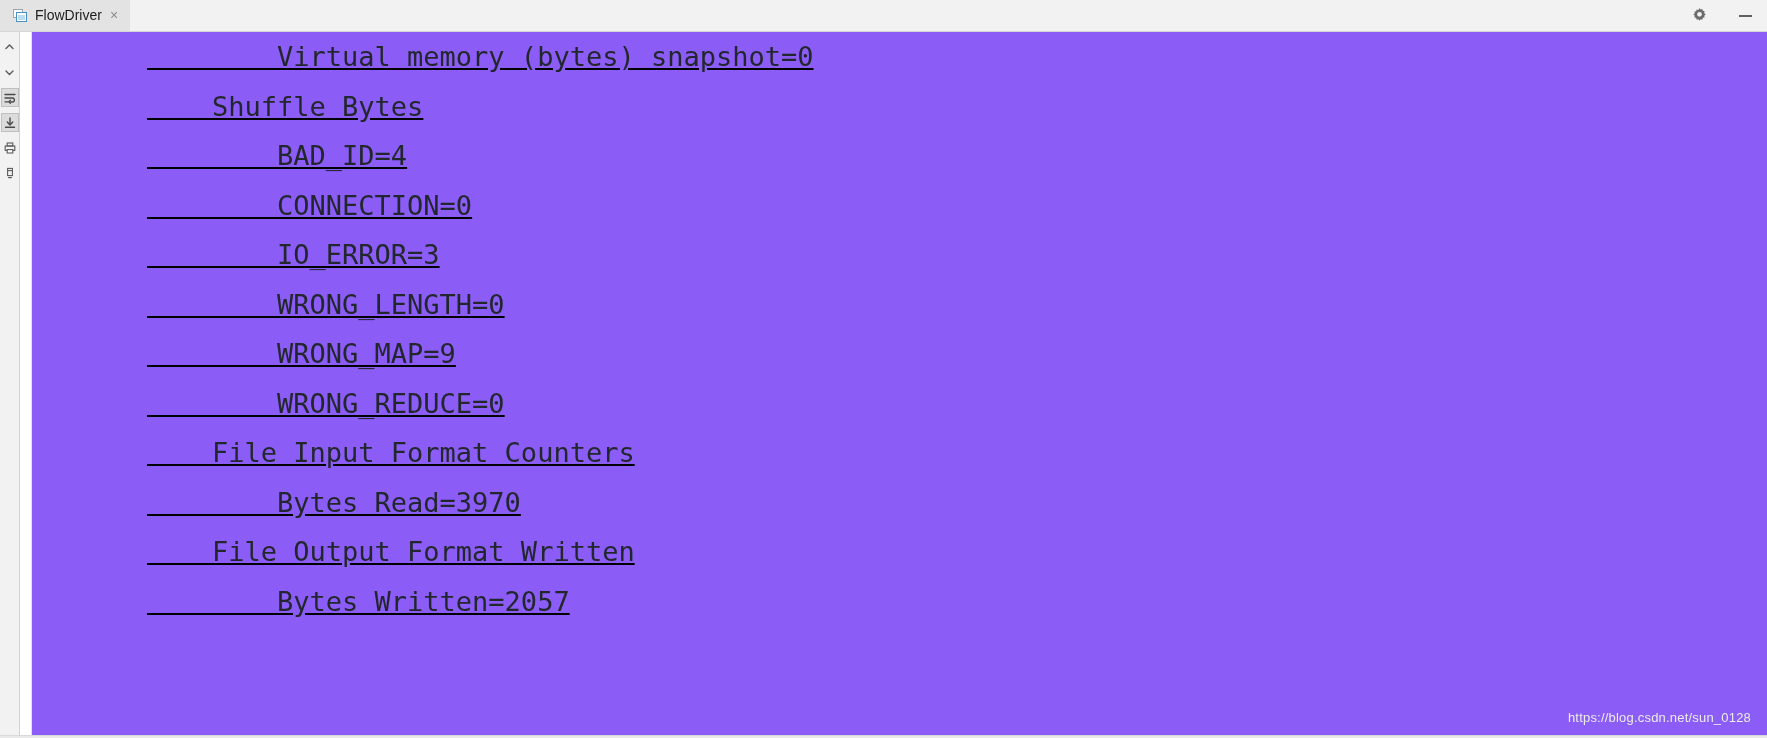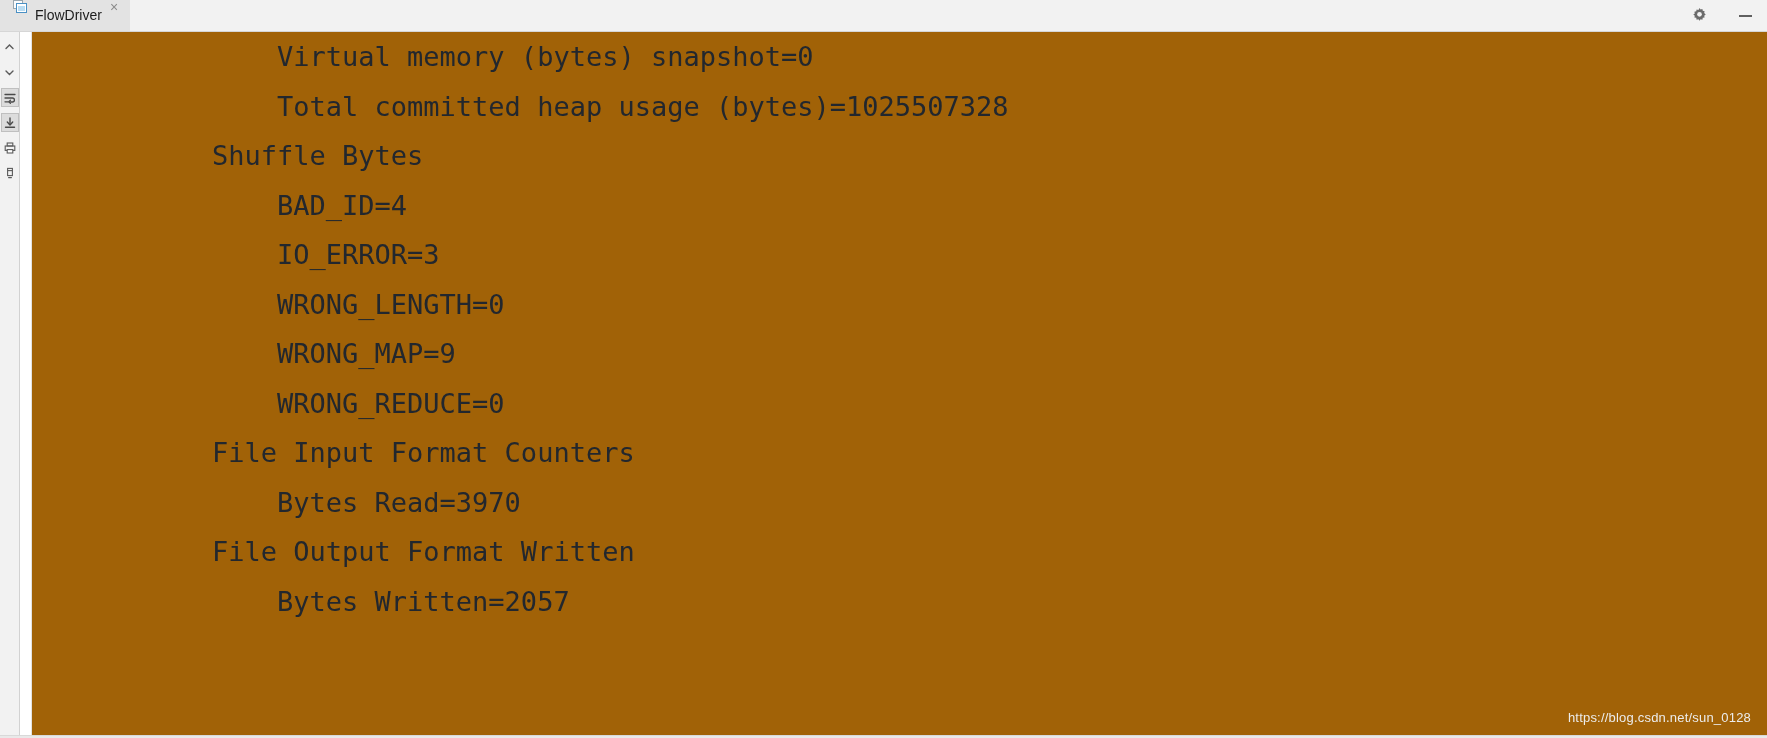--- a/index.html
+++ b/index.html
@@ -29,21 +29,21 @@
     position: relative;
     height: 31px;
     background: #f2f2f2;
     border-bottom: 1px solid #d6d6d6;
     display: flex;
     align-items: stretch;
     flex: 0 0 auto;
   }
   .tab {
     display: flex;
-    align-items: flex-start;
+    align-items: center;
     gap: 7px;
     padding: 0 11px 0 13px;
     height: 31px;
     background: #e3e3e3;
     box-sizing: border-box;
     cursor: default;
   }
   .tab-icon {
     width: 15px;
     height: 14px;
@@ -148,24 +148,25 @@
   .gutter {
     width: 11px;
     flex: 0 0 11px;
     background: #ffffff;
     border-right: 1px solid #e2e2e2;
   }
 
   .console {
     flex: 1 1 auto;
     position: relative;
-    background: #a16207;
+    background: #8b5cf6;
     overflow: hidden;
     padding-left: 115px;
     box-sizing: border-box;
+    text-decoration: underline;
   }
 
   .console-lines {
     margin: 0;
     padding: 0;
     list-style: none;
     position: relative;
     top: 0;
   }
   .console-line {
@@ -278,23 +279,23 @@
           <path d="M4.6 10.6 H7.4" stroke="#5b5b5b" stroke-width="1.2" stroke-linecap="round"></path>
         </svg>
       </span>
     </div>
 
     <div class="gutter"></div>
 
     <div class="console">
       <ul class="console-lines">
         <li class="console-line">        Virtual memory (bytes) snapshot=0</li>
-        <li class="console-line">        Total committed heap usage (bytes)=1025507328</li>
         <li class="console-line">    Shuffle Bytes</li>
         <li class="console-line">        BAD_ID=4</li>
+        <li class="console-line">        CONNECTION=0</li>
         <li class="console-line">        IO_ERROR=3</li>
         <li class="console-line">        WRONG_LENGTH=0</li>
         <li class="console-line">        WRONG_MAP=9</li>
         <li class="console-line">        WRONG_REDUCE=0</li>
         <li class="console-line">    File Input Format Counters</li>
         <li class="console-line">        Bytes Read=3970</li>
         <li class="console-line">    File Output Format Written</li>
         <li class="console-line">        Bytes Written=2057</li>
       </ul>
 

